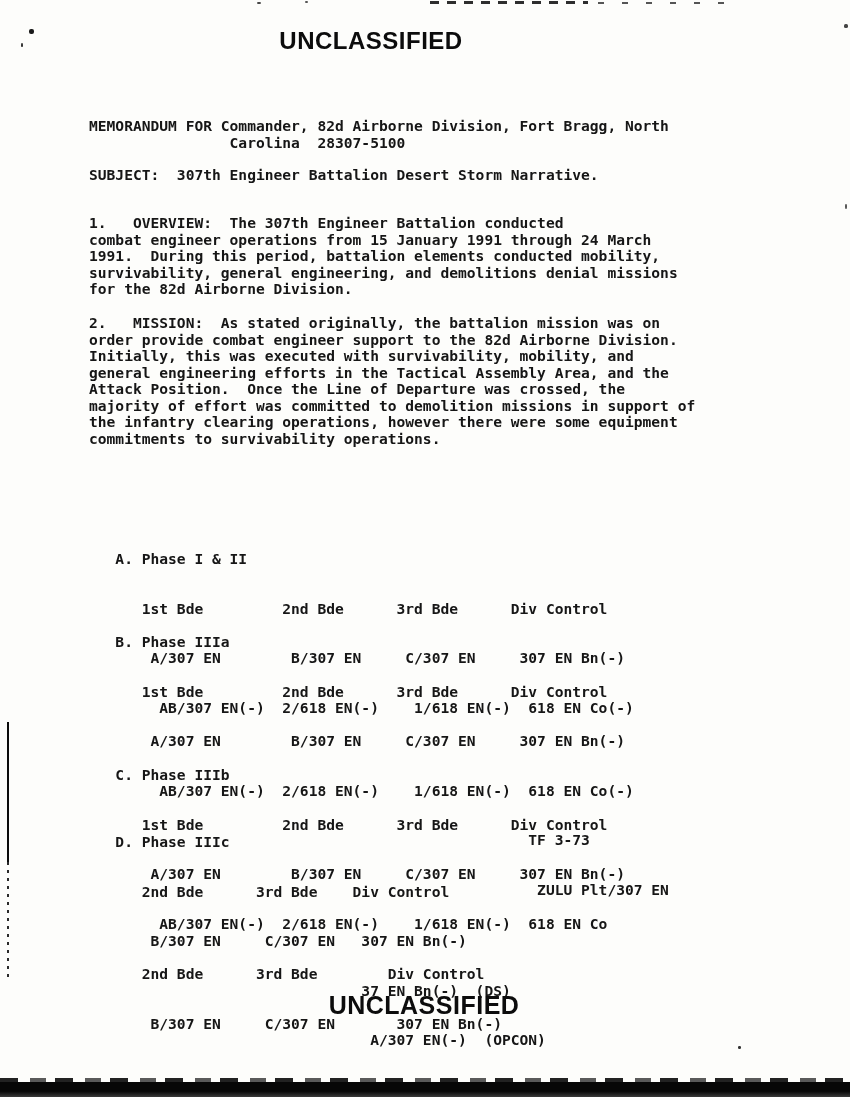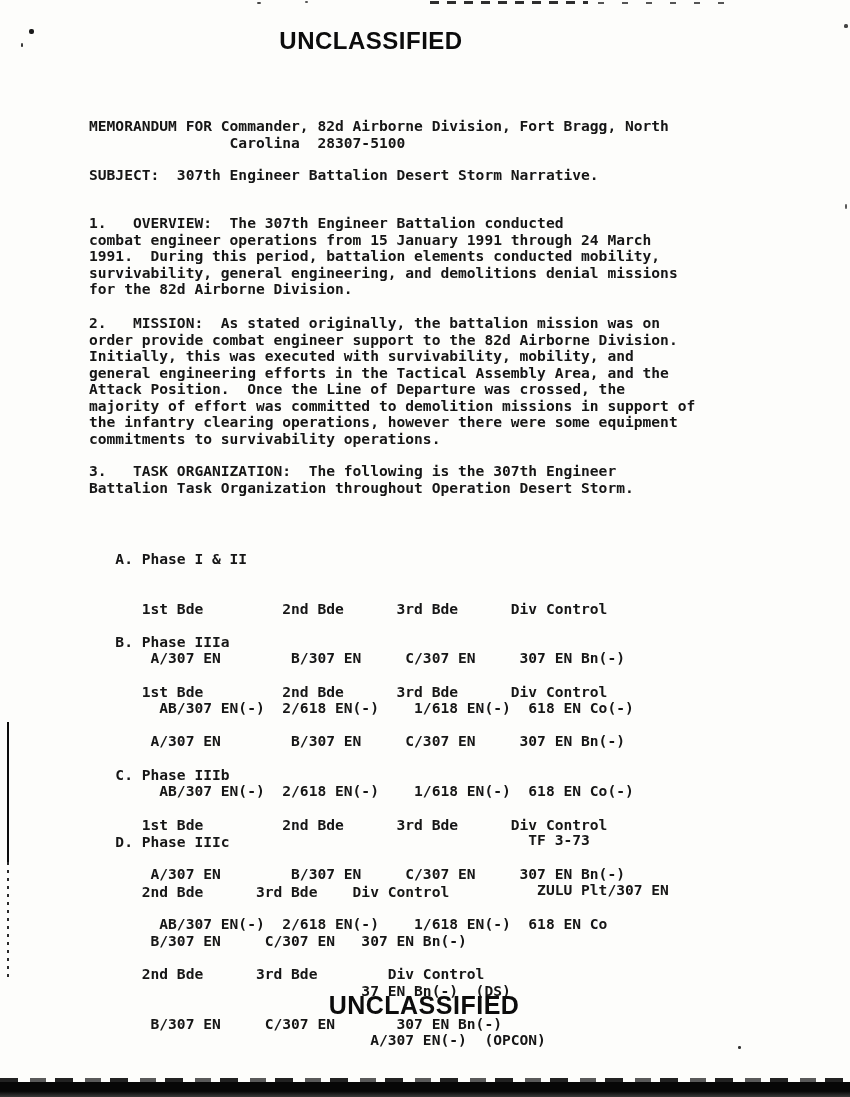--- a/index.html
+++ b/index.html
@@ -101,22 +101,20 @@
 survivability, general engineering, and demolitions denial missions
 for the 82d Airborne Division.</pre>
   <pre class="mono" style="top:299px;">2.   MISSION:  As stated originally, the battalion mission was on
 order provide combat engineer support to the 82d Airborne Division.
 Initially, this was executed with survivability, mobility, and
 general engineering efforts in the Tactical Assembly Area, and the
 Attack Position.  Once the Line of Departure was crossed, the
 majority of effort was committed to demolition missions in support of
 the infantry clearing operations, however there were some equipment
 commitments to survivability operations.</pre>
-  <pre class="mono" style="top:447px;">3.   TASK ORGANIZATION:  The following is the 307th Engineer
-Battalion Task Organization throughout Operation Desert Storm.</pre>
 
   <div class="mono" style="top:502px;">
     <div>   A. Phase I &amp; II</div>
     <div>      1st Bde         2nd Bde      3rd Bde      Div Control</div>
     <div>       A/307 EN        B/307 EN     C/307 EN     307 EN Bn(-)</div>
     <div>        AB/307 EN(-)  2/618 EN(-)    1/618 EN(-)  618 EN Co(-)</div>
   </div>
 
   <div class="mono" style="top:585px;">
     <div>   B. Phase IIIa</div>

